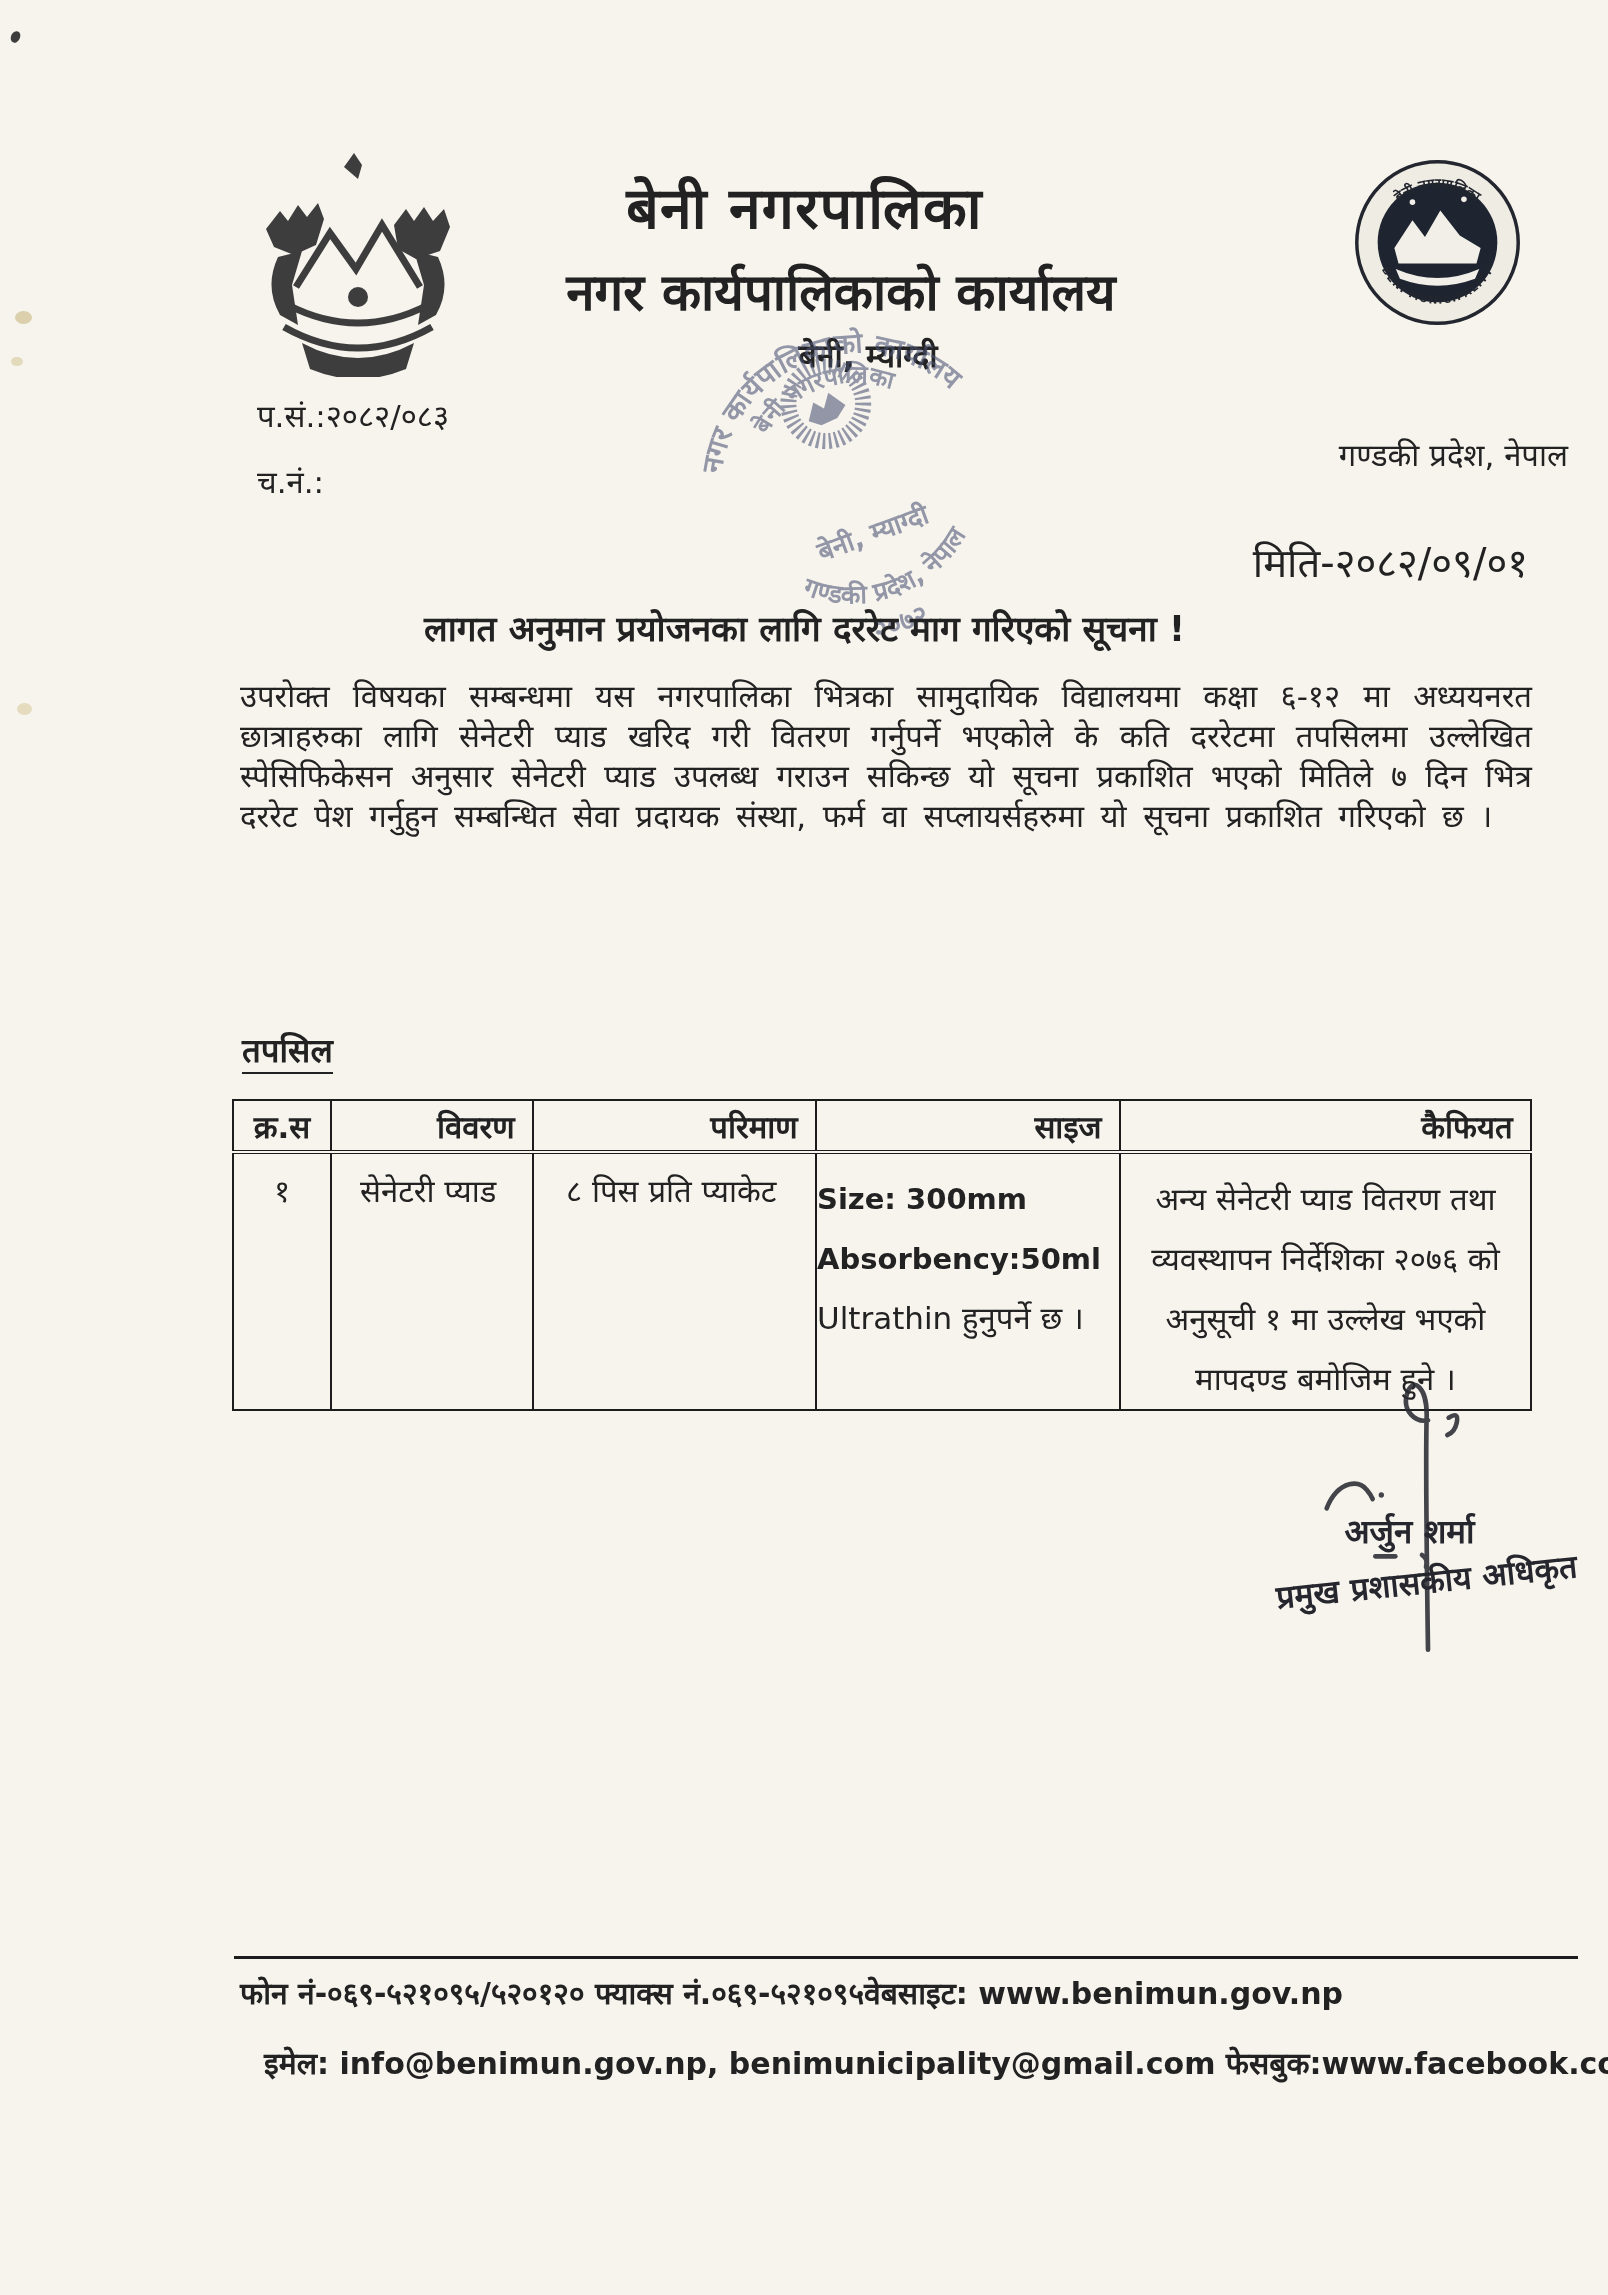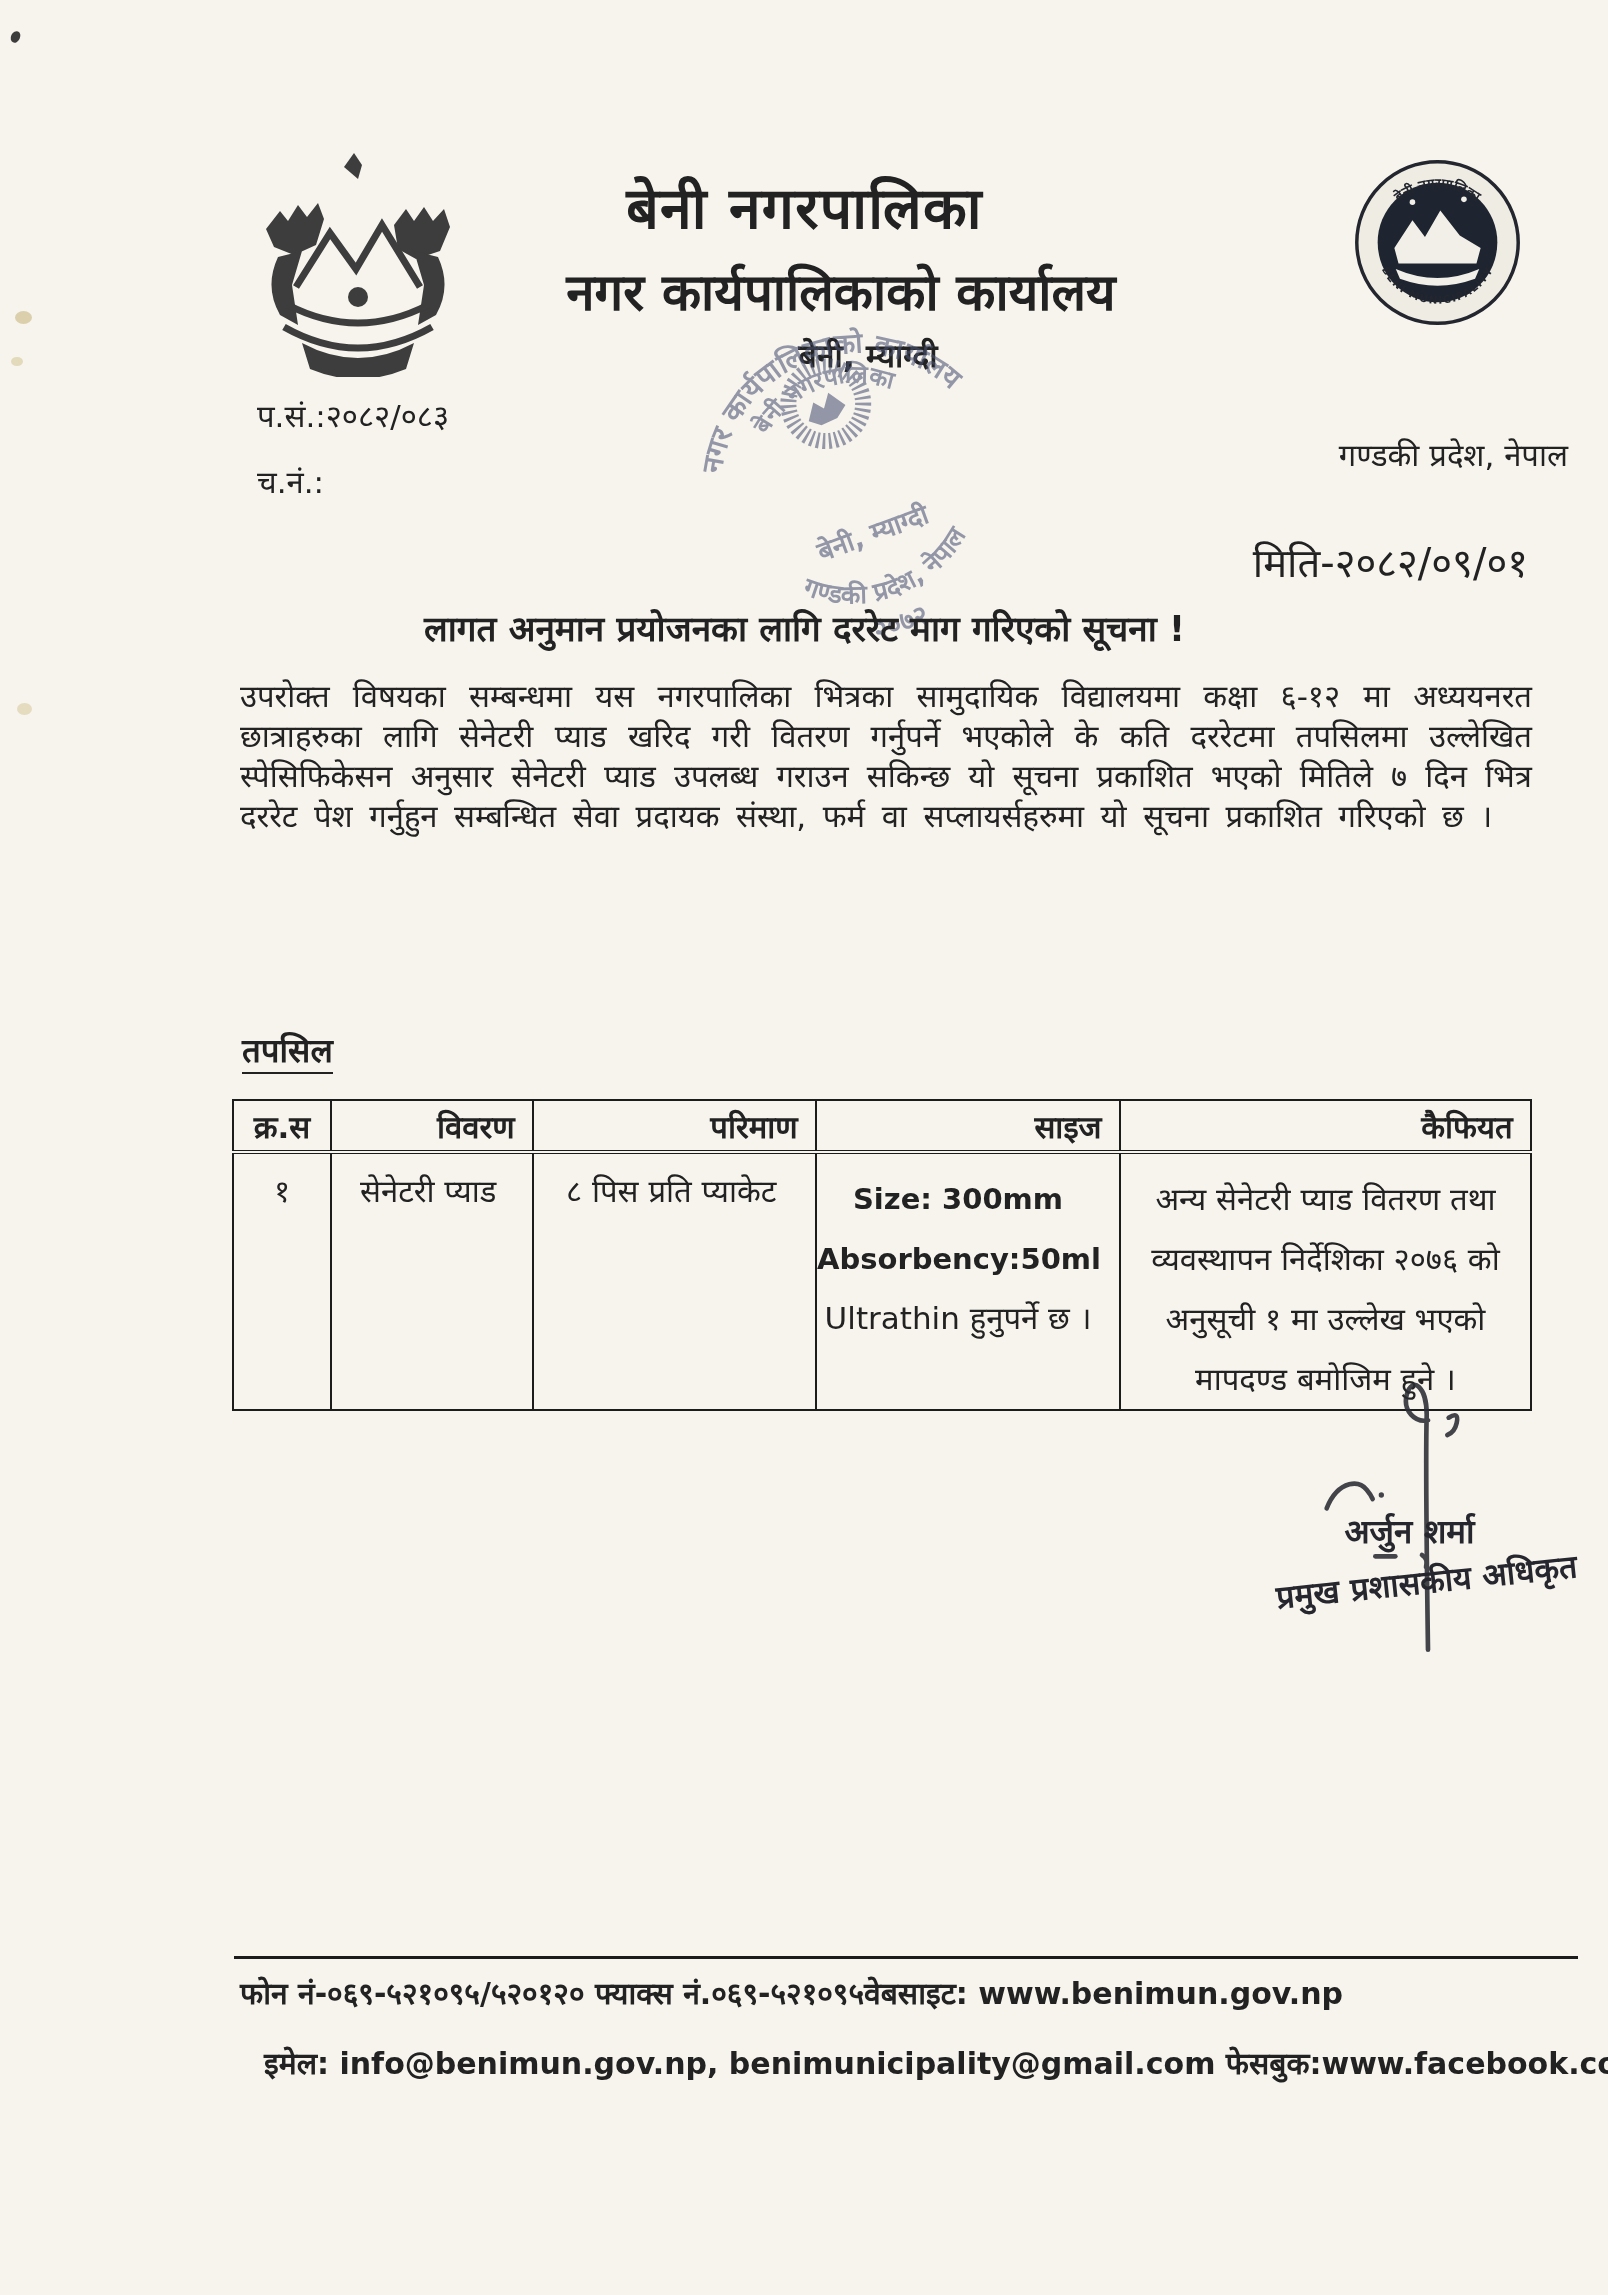--- a/index.html
+++ b/index.html
@@ -44,21 +44,21 @@
   table.spec{ position:absolute; left:232px; top:1099px; width:1297px;
     border-collapse:collapse; table-layout:fixed; }
   table.spec th, table.spec td{ border:2.7px solid #1c1c1c; font-size:31px; color:#222; }
   table.spec th{ height:52px; font-weight:700; vertical-align:middle; border-bottom:4.7px double #1c1c1c; }
   table.spec th.ha-c{ text-align:center; }
   table.spec th.ha-r{ text-align:right; padding-right:17.4px; }
   table.spec td{ vertical-align:top; padding-top:14.7px; height:230px; }
   td.c-sn{ text-align:center; }
   td.c-desc{ padding-left:28px;border-radius:32px; }
   td.c-qty{ padding-left:32px; }
-  td.c-size{ text-align:center; padding-right:20px; line-height:59px; }
+  td.c-size{ text-align:left; padding-right:20px; line-height:59px; }
   td.c-size .latin{ font-weight:600; font-size:29px; }
   td.c-remarks{ text-align:center; padding:14.7px 20px 0 20px; line-height:60px; font-size:30px; }
 
   .sig-scribble{ position:absolute; left:1312px; top:1356px; width:200px; height:314px; }
   .sig-name{ position:absolute; left:1269px; top:1508px; width:281px; text-align:center;
     font-size:33px; font-weight:700; color:#26262e; }
   .sig-title{ position:absolute; left:1236px; top:1559px; width:381px; text-align:center;
     font-size:32px; font-weight:700; color:#26262e; transform:rotate(-6deg); }
 
   .footer-rule{ position:absolute; left:234px; top:1956px; width:1344px; height:2.7px; background:#1c1c1c; }

